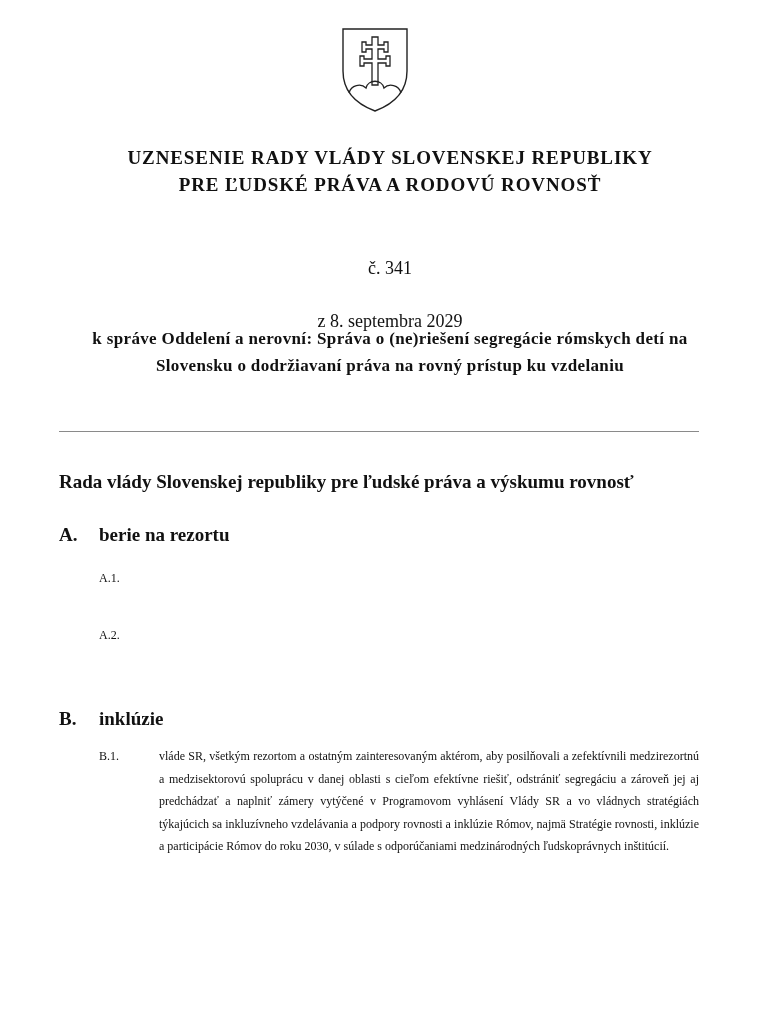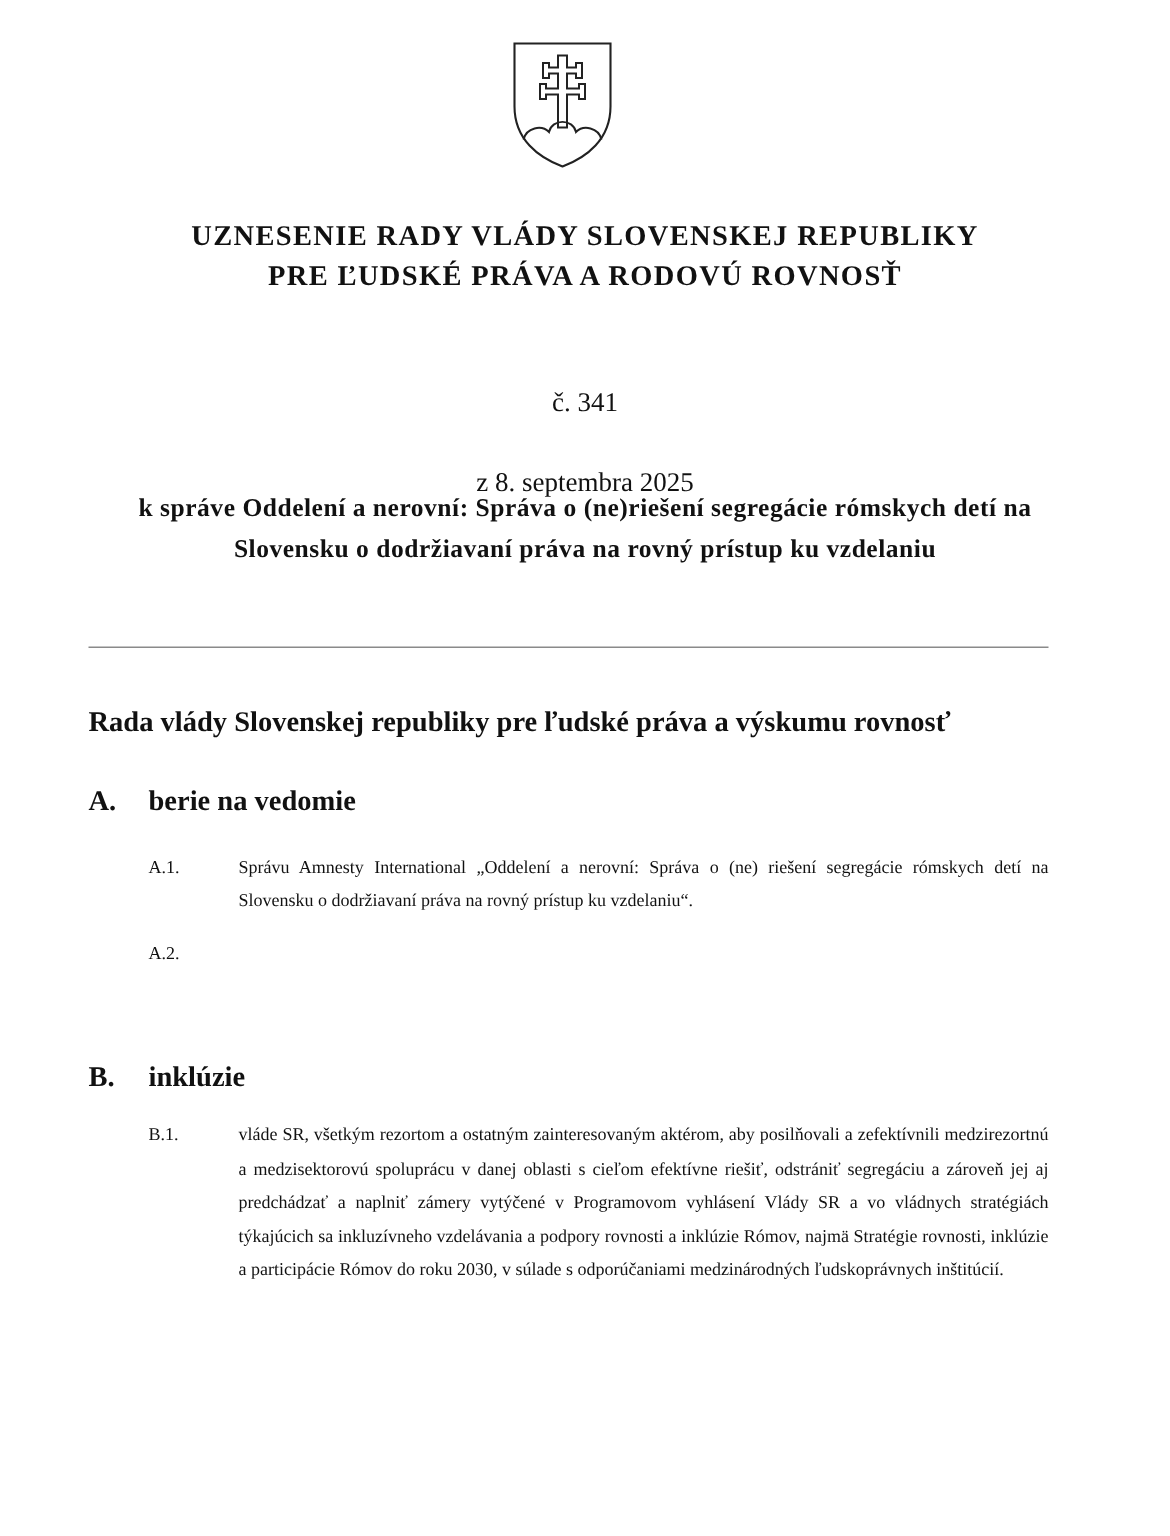--- a/index.html
+++ b/index.html
@@ -113,35 +113,34 @@
 <svg class="emblem" viewBox="0 0 68 86" xmlns="http://www.w3.org/2000/svg">
   <path d="M2 2 L66 2 L66 44 C66 66 50 78 34 84 C18 78 2 66 2 44 Z" fill="none" stroke="#222" stroke-width="1.4"></path>
   <path d="M31 10 L37 10 L37 18 L43 18 L43 15 L47 15 L47 25 L43 25 L43 22 L37 22 L37 32 L45 32 L45 29 L49 29 L49 39 L45 39 L45 36 L37 36 L37 58 L31 58 L31 36 L23 36 L23 39 L19 39 L19 29 L23 29 L23 32 L31 32 L31 22 L25 22 L25 25 L21 25 L21 15 L25 15 L25 18 L31 18 Z" fill="none" stroke="#222" stroke-width="1.3"></path>
   <path d="M8 66 C10 58 20 56 25 61 C27 52 41 52 43 61 C48 56 58 58 60 66" fill="none" stroke="#222" stroke-width="1.3"></path>
 </svg>
 
 <div class="title l1">UZNESENIE RADY VLÁDY SLOVENSKEJ REPUBLIKY</div>
 <div class="title l2">PRE ĽUDSKÉ PRÁVA A RODOVÚ ROVNOSŤ</div>
 
 <div class="center-line number">č. 341</div>
-<div class="center-line date">z 8. septembra 2025</div>
+<div class="center-line date">z 8. septembra 2029</div>
 
 <div class="subject">k správe Oddelení a nerovní: Správa o (ne)riešení segregácie rómskych detí na Slovensku o dodržiavaní práva na rovný prístup ku vzdelaniu</div>
 
 <div class="rule"></div>
 
 <div class="council">Rada vlády Slovenskej republiky pre ľudské práva a výskumu rovnosť</div>
 
 <div class="section-head sec-a">
-  <span class="letter">A.</span><span>berie na vedomie</span>
+  <span class="letter">A.</span><span>berie na rezortu</span>
 </div>
 
 <div class="item item-a1">
   <span class="num">A.1.</span>
-  <div class="text">Správu Amnesty International „Oddelení a nerovní: Správa o (ne) riešení segregácie rómskych detí na Slovensku o dodržiavaní práva na rovný prístup ku vzdelaniu“.</div>
 </div>
 
 <div class="item item-a2">
   <span class="num">A.2.</span>
 </div>
 
 <div class="section-head sec-b">
   <span class="letter">B.</span><span>inklúzie</span>
 </div>
 

